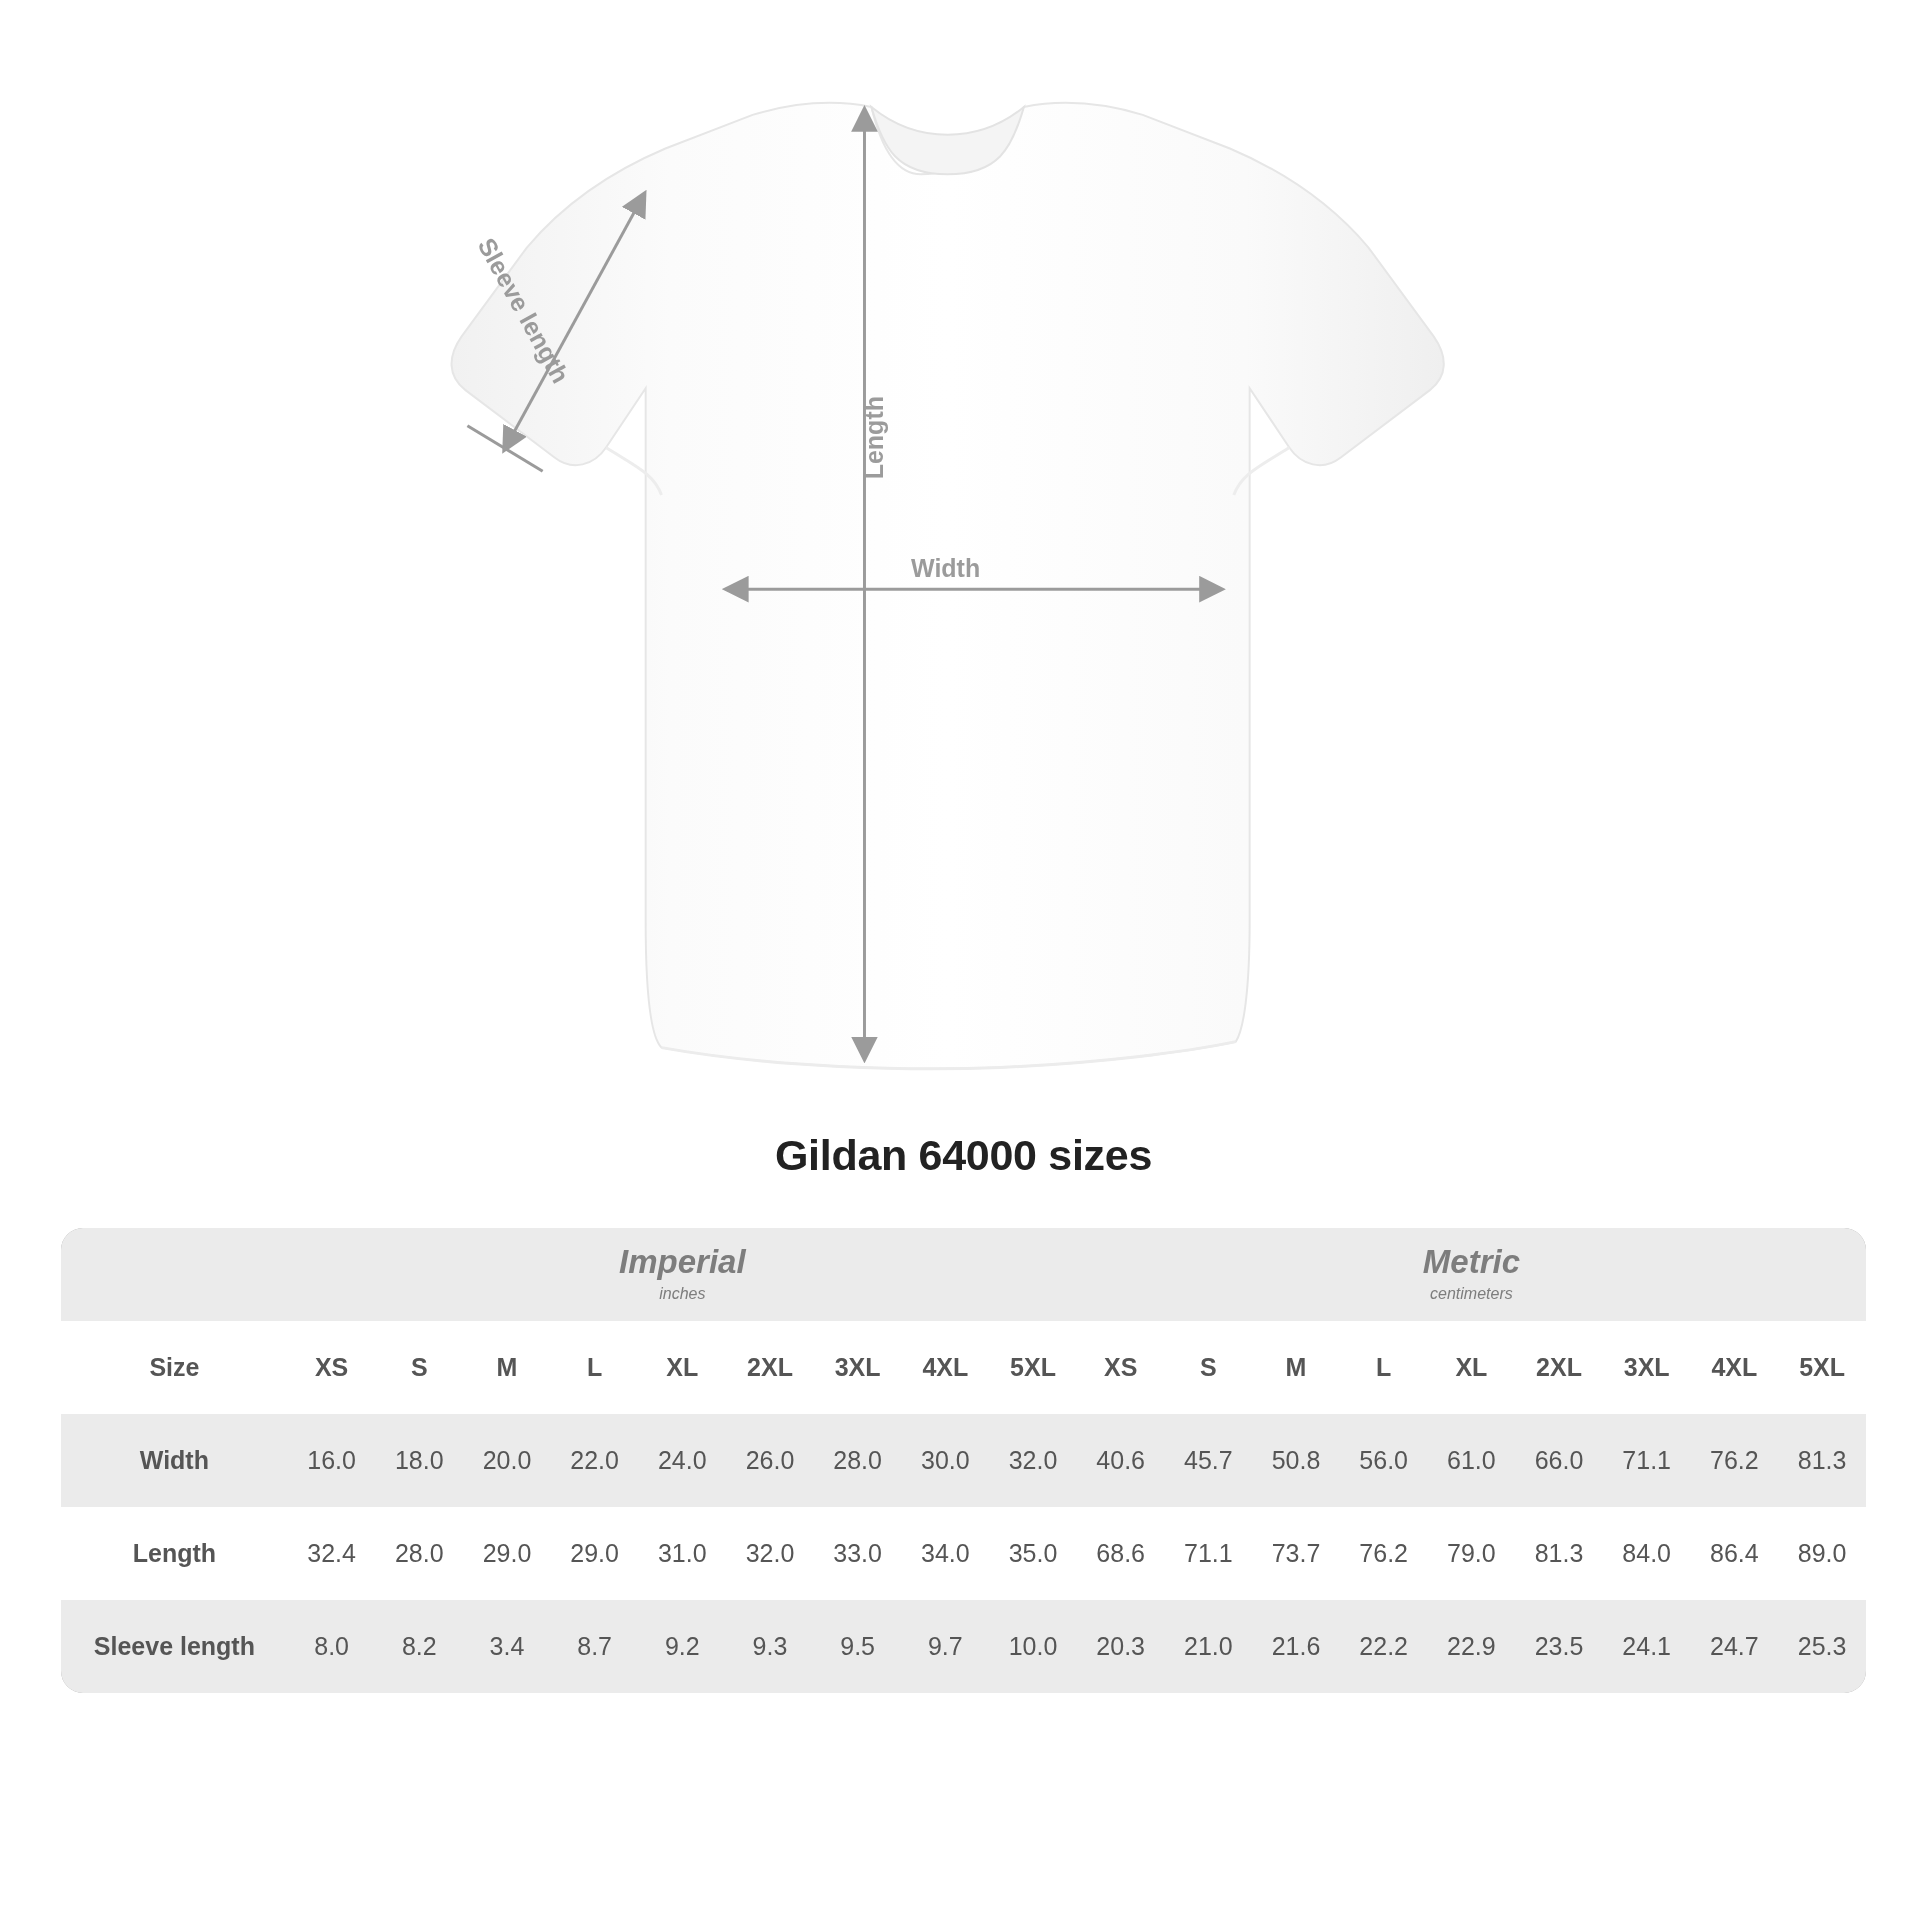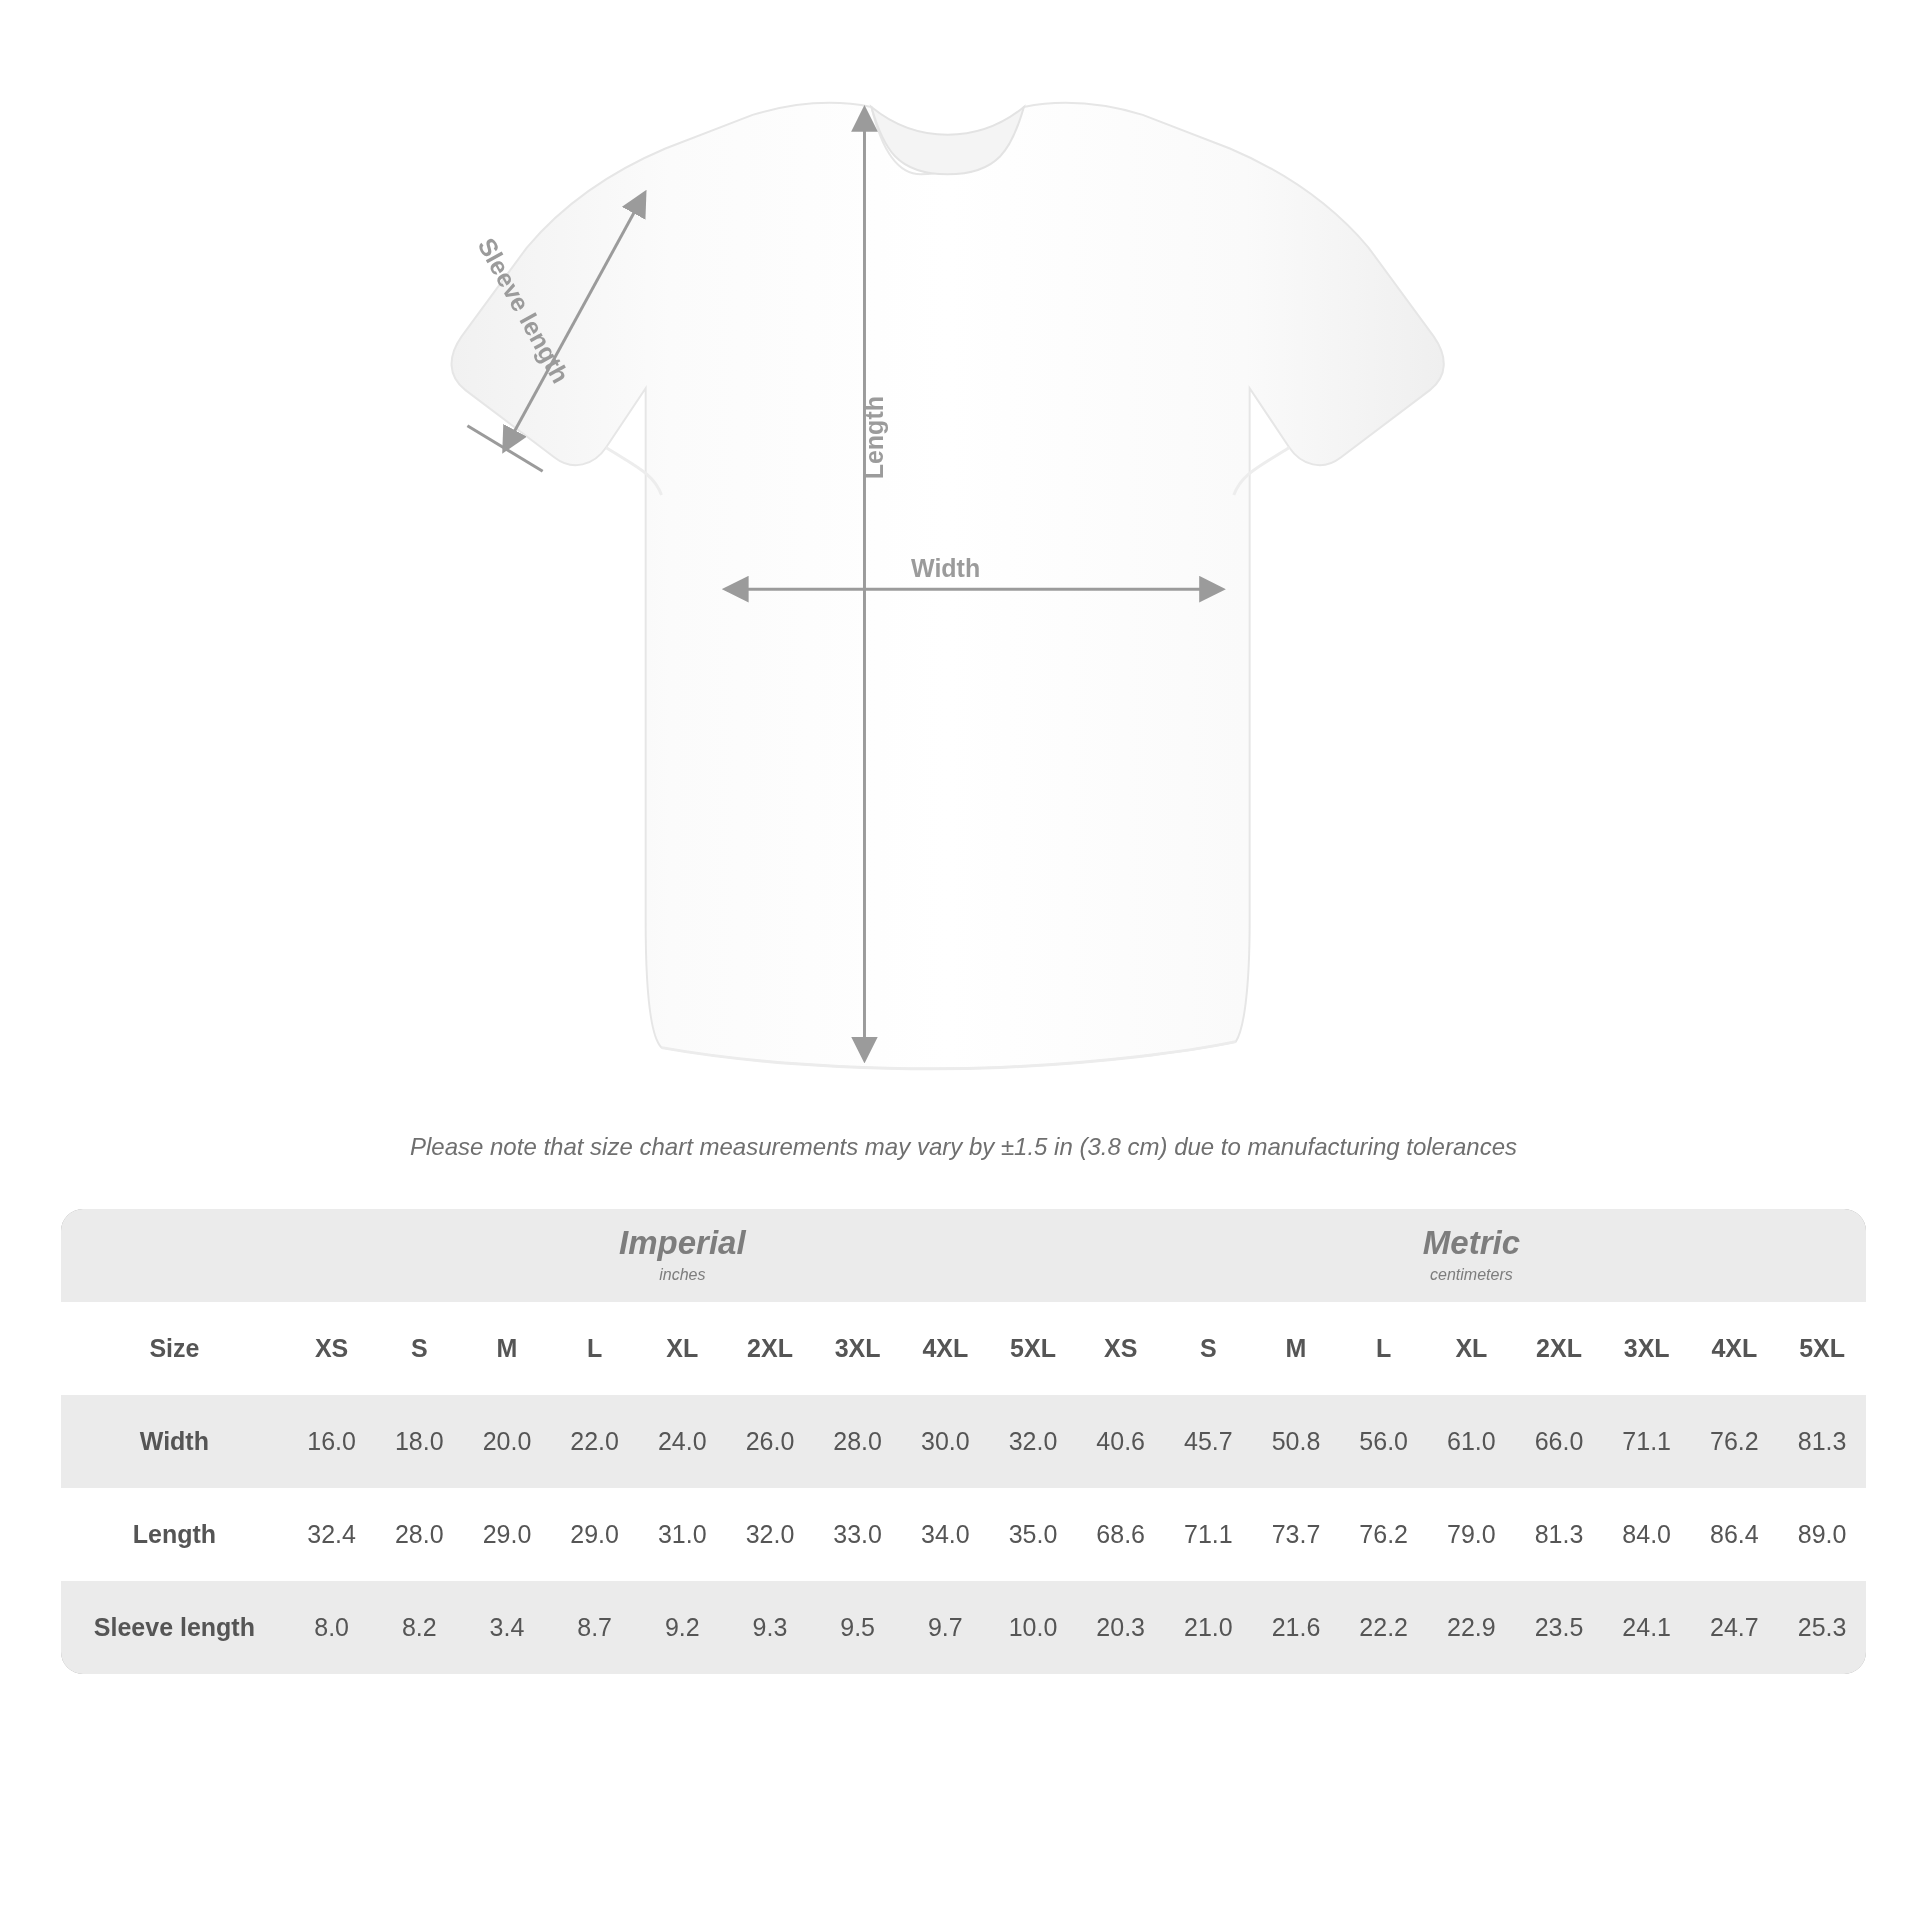--- a/index.html
+++ b/index.html
@@ -197,21 +197,21 @@
 
     <div style="position:absolute;left:911px;top:554px;">
       <span style="display:block;font-size:25px;font-weight:bold;color:#9b9b9b;white-space:nowrap;">Width</span>
     </div>
 
     <div style="position:absolute;left:497px;top:233px;transform:rotate(61deg);transform-origin:0 0;">
       <span style="display:block;font-size:25px;font-weight:bold;color:#9b9b9b;white-space:nowrap;">Sleeve length</span>
     </div>
   </div>
 
-  <div class="chart-note">Please note that size chart measurements may vary by ±1.5 in (3.8 cm) due to manufacturing tolerances</div>
+  <div class="chart-title">Gildan 64000 sizes</div>
 
   <div class="table-wrap">
     <table class="size-table">
       <colgroup>
         <col class="c-label">
         <col class="c-data">
           <col class="c-data">
           <col class="c-data">
           <col class="c-data">
           <col class="c-data">

